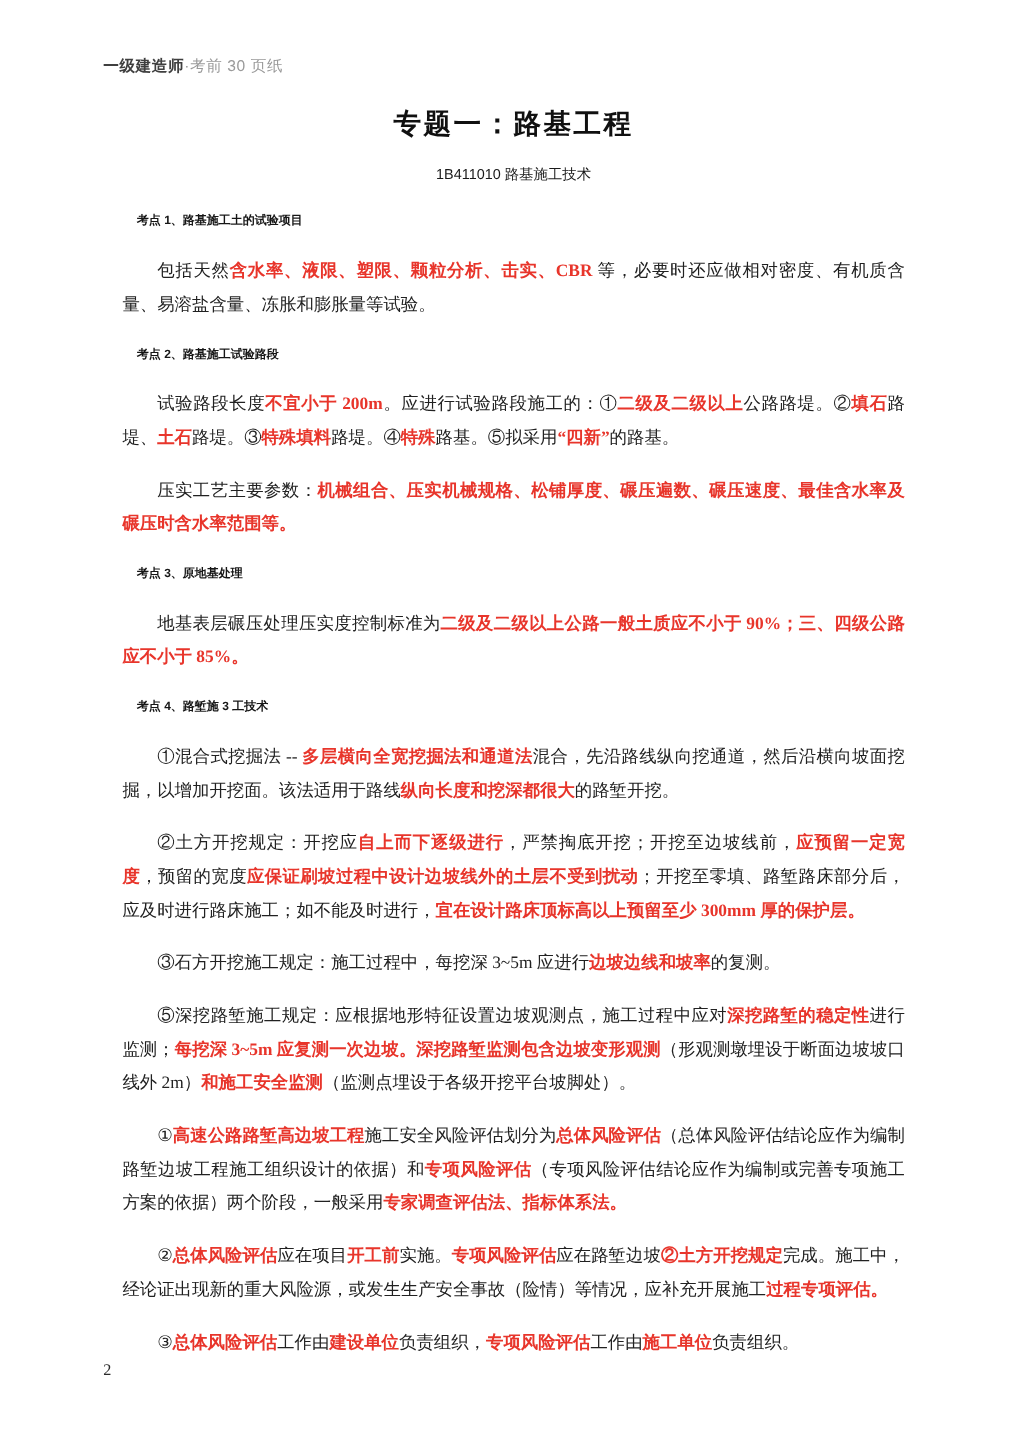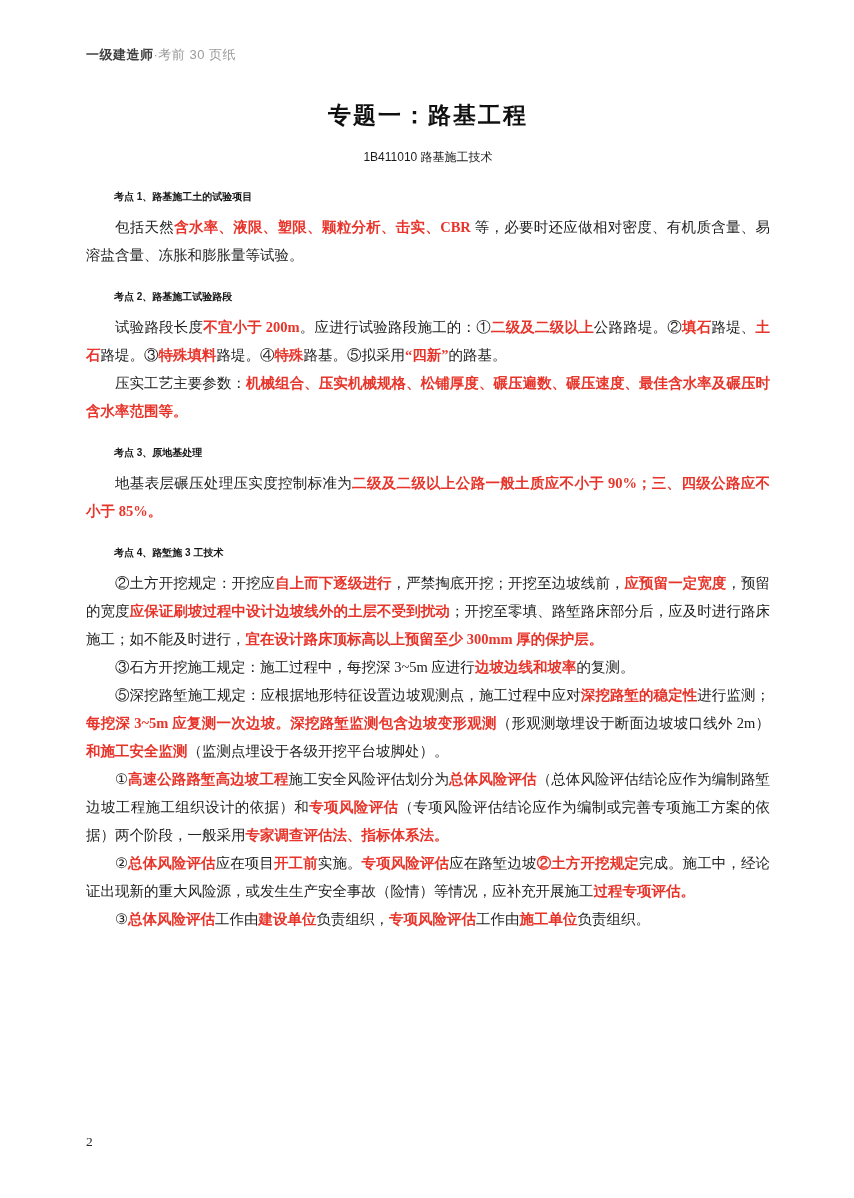--- a/index.html
+++ b/index.html
@@ -23,21 +23,21 @@
     font-family:"Liberation Sans","DejaVu Sans",sans-serif;
     font-size:13px;
     color:var(--hdr-gray);
     letter-spacing:.5px;
   }
   .doc-header .brand{
     font-weight:bold;
     color:var(--hdr-dark);
   }
   .doc-title{
-    margin:36px 0 0;
+    margin:24px 0 0;
     text-align:center;
     font-family:"Liberation Serif","DejaVu Serif",serif;
     font-size:23px;
     font-weight:bold;
     color:#101010;
     letter-spacing:2px;
   }
   .doc-subtitle{
     margin:18px 0 0;
     text-align:center;
@@ -50,21 +50,21 @@
   .kaodian{
     font-family:"Liberation Sans","DejaVu Sans",sans-serif;
     font-size:10px;
     font-weight:bold;
     color:#161616;
     margin:17px 0 5px;
     padding-left:28px;
     line-height:22px;
   }
   .section p{
-    margin:0;
+    margin:16px;
     font-size:14.5px;
     line-height:28px;
     text-align:justify;
     text-indent:2em;
     color:var(--ink);
   }
   .red{
     color:var(--red);
     font-weight:bold;
   }
@@ -98,20 +98,21 @@
         <h3 class="kaodian">考点 2、路基施工试验路段</h3>
         <p><span>试验路段长度</span><span class="red">不宜小于 200m</span><span>。应进行试验路段施工的：①</span><span class="red">二级及二级以上</span><span>公路路堤。②</span><span class="red">填石</span><span>路堤、</span><span class="red">土石</span><span>路堤。③</span><span class="red">特殊填料</span><span>路堤。④</span><span class="red">特殊</span><span>路基。⑤拟采用</span><span class="red">“四新”</span><span>的路基。</span></p>
         <p><span>压实工艺主要参数：</span><span class="red">机械组合、压实机械规格、松铺厚度、碾压遍数、碾压速度、最佳含水率及碾压时含水率范围等。</span></p>
       </section>
       <section class="section">
         <h3 class="kaodian">考点 3、原地基处理</h3>
         <p><span>地基表层碾压处理压实度控制标准为</span><span class="red">二级及二级以上公路一般土质应不小于 90%；三、四级公路应不小于 85%。</span></p>
       </section>
       <section class="section">
         <h3 class="kaodian">考点 4、路堑施 3 工技术</h3>
+        <p><span>①混合式挖掘法 -- </span><span class="red">多层横向全宽挖掘法和通道法</span><span>混合，先沿路线纵向挖通道，然后沿横向坡面挖掘，以增加开挖面。该法适用于路线</span><span class="red">纵向长度和挖深都很大</span><span>的路堑开挖。</span></p>
         <p><span>②土方开挖规定：开挖应</span><span class="red">自上而下逐级进行</span><span>，严禁掏底开挖；开挖至边坡线前，</span><span class="red">应预留一定宽度</span><span>，预留的宽度</span><span class="red">应保证刷坡过程中设计边坡线外的土层不受到扰动</span><span>；开挖至零填、路堑路床部分后，应及时进行路床施工；如不能及时进行，</span><span class="red">宜在设计路床顶标高以上预留至少 300mm 厚的保护层。</span></p>
         <p><span>③石方开挖施工规定：施工过程中，每挖深 3~5m 应进行</span><span class="red">边坡边线和坡率</span><span>的复测。</span></p>
         <p><span>⑤深挖路堑施工规定：应根据地形特征设置边坡观测点，施工过程中应对</span><span class="red">深挖路堑的稳定性</span><span>进行监测；</span><span class="red">每挖深 3~5m 应复测一次边坡。深挖路堑监测包含边坡变形观测</span><span>（形观测墩埋设于断面边坡坡口线外 2m）</span><span class="red">和施工安全监测</span><span>（监测点埋设于各级开挖平台坡脚处）。</span></p>
       </section>
       <section class="section">
         <p><span>①</span><span class="red">高速公路路堑高边坡工程</span><span>施工安全风险评估划分为</span><span class="red">总体风险评估</span><span>（总体风险评估结论应作为编制路堑边坡工程施工组织设计的依据）和</span><span class="red">专项风险评估</span><span>（专项风险评估结论应作为编制或完善专项施工方案的依据）两个阶段，一般采用</span><span class="red">专家调查评估法、指标体系法。</span></p>
         <p><span>②</span><span class="red">总体风险评估</span><span>应在项目</span><span class="red">开工前</span><span>实施。</span><span class="red">专项风险评估</span><span>应在路堑边坡</span><span class="red">②土方开挖规定</span><span>完成。施工中，经论证出现新的重大风险源，或发生生产安全事故（险情）等情况，应补充开展施工</span><span class="red">过程专项评估。</span></p>
         <p><span>③</span><span class="red">总体风险评估</span><span>工作由</span><span class="red">建设单位</span><span>负责组织，</span><span class="red">专项风险评估</span><span>工作由</span><span class="red">施工单位</span><span>负责组织。</span></p>
       </section>
     </main>

